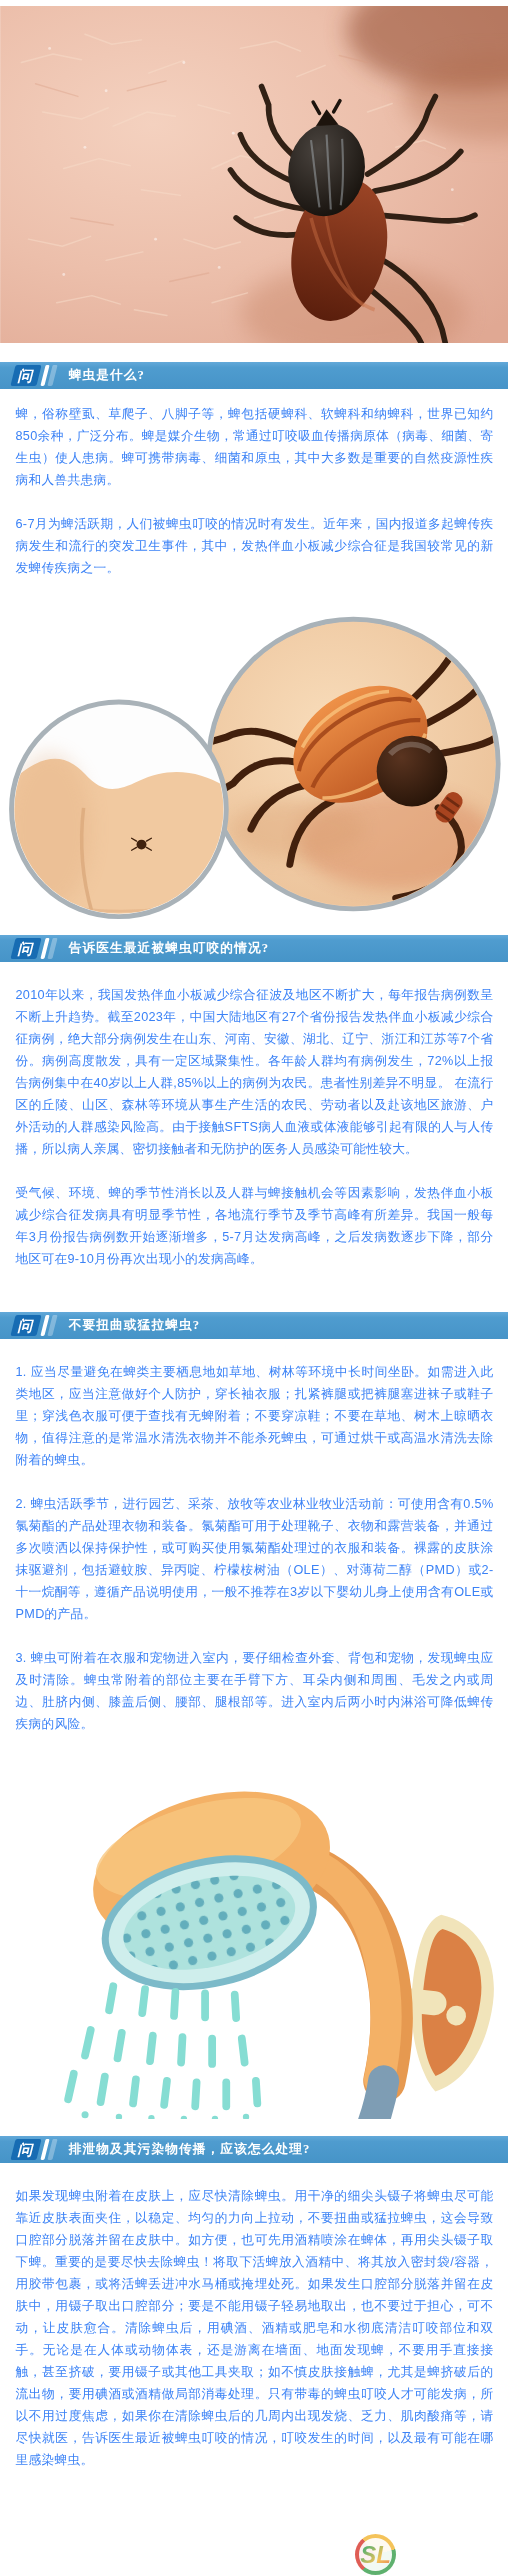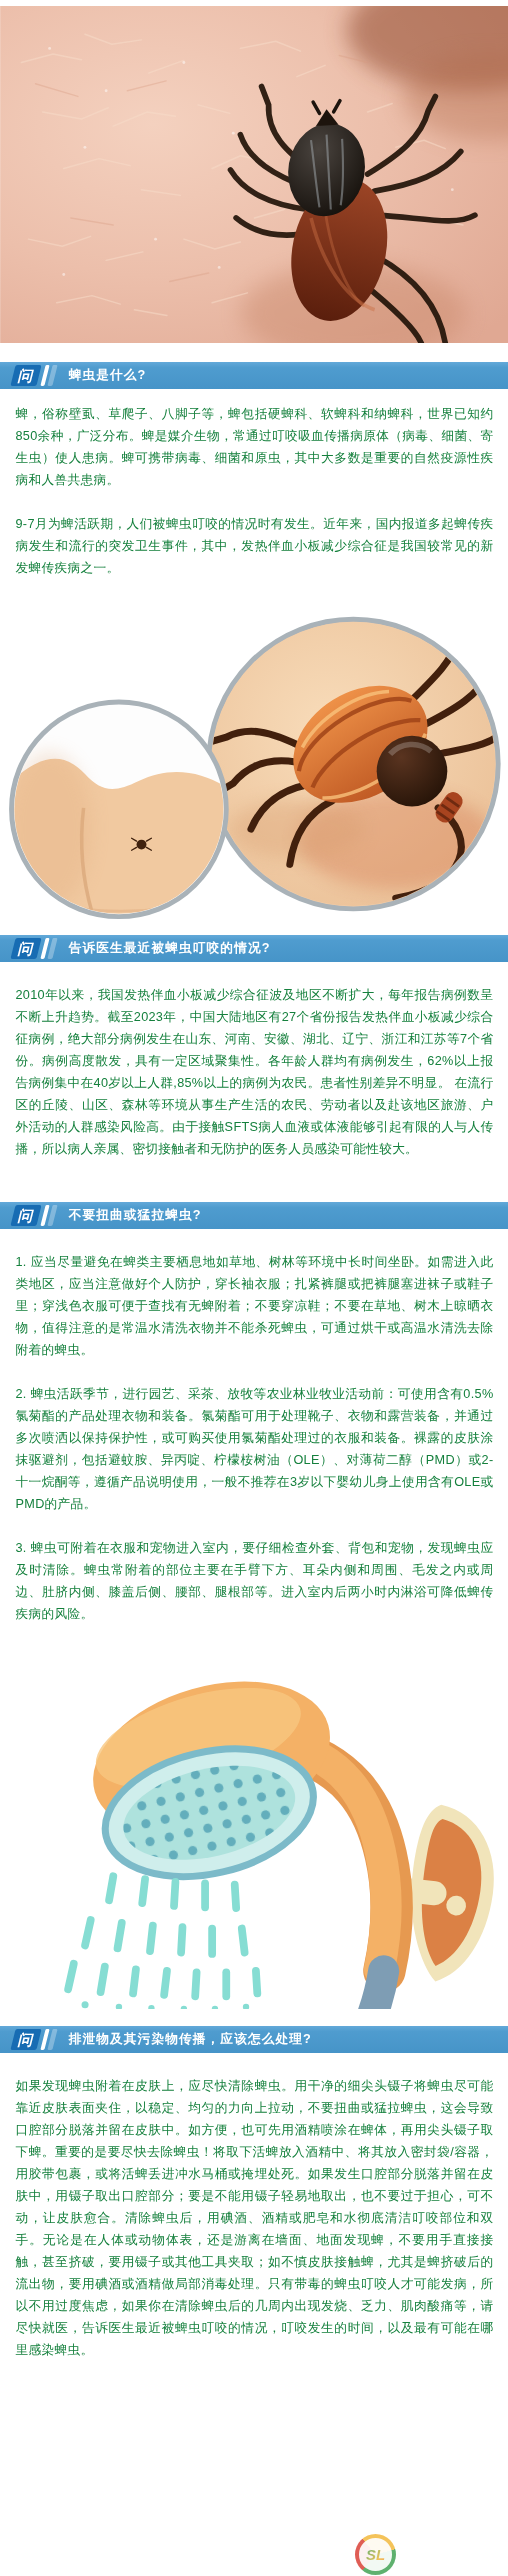--- a/index.html
+++ b/index.html
@@ -16,44 +16,44 @@
     display:flex;align-items:center;position:relative;
   }
   .badge{
     display:inline-block;margin-left:12.7px;width:26px;height:21px;background:#176cb3;
     transform:skewX(-14deg);border-radius:2.1px;color:#fff;font-weight:bold;font-size:15px;
     line-height:21px;text-align:center;position:relative;flex:0 0 auto;
   }
   .badge::after{content:"";position:absolute;right:-7.8px;top:0;width:3.5px;height:21px;background:#ffffff;border-radius:1.4px;}
   .badge::before{content:"";position:absolute;right:-15.5px;top:0;width:4.2px;height:21px;background:rgba(255,255,255,.30);border-radius:1.4px;}
   .hdr h2{
-    margin:0 0 0 30px;color:#ffffff;font-size:12.7px;font-weight:bold;letter-spacing:1.1px;
+    margin:0 0 0 30px;color:#ffffff;font-size:12.7px;font-weight:bold;letter-spacing:1.1px;font-family:Liberation Serif, serif;
   }
   
   p.body-p{
-    margin:22px 15.5px 0 15.5px;font-size:12.7px;line-height:22px;color:#15803d;
+    margin:22px 15.5px 0 15.5px;font-size:12.7px;line-height:22px;color:#3b82f6;
     text-align:justify;letter-spacing:0.3px;
   }
   p.first{margin-top:14px;}
   p.item{margin-top:22px;}
   .mt24{margin-top:17px;}
   .mt44{margin-top:31px;}
   .hdr2{margin-top:0;}
   .hdr1{margin-top:19px;}
   .hdr3{margin-top:42px;}
   .hdr4{margin-top:17.7px;}
   .p6{margin-top:15.5px;}
   .i1{margin-top:15.5px;}
   
   .logo{position:absolute;left:355px;top:2534px;width:41px;height:41px;opacity:.82;}
   .logo-ring{position:absolute;inset:0;border-radius:50%;
     background:conic-gradient(from 220deg,#d93a30 0 100deg,#f2b636 100deg 215deg,#3da150 215deg 360deg);}
   .logo-ring::after{content:"";position:absolute;inset:4.2px;border-radius:50%;background:rgba(255,255,255,.92);}
   .logo-text{position:absolute;inset:0;display:flex;align-items:center;justify-content:center;
-    font-weight:bold;font-style:italic;font-size:15px;z-index:1;
+    font-weight:bold;font-style:italic;font-size:24px;z-index:1;
     background:linear-gradient(135deg,#3da150 30%,#f2b636 60%,#d93a30);
     -webkit-background-clip:text;background-clip:text;color:transparent;}
 </style>
 </head>
 <body>
 
 <div class="page">
 
   <svg class="hero" width="509" height="337" viewBox="0 0 720 477">
     <defs>
@@ -150,21 +150,21 @@
           <path d="M472,150 l9,-16"></path>
       </g>
     </g>
   </svg>
 
   <div class="hdr hdr1">
     <span class="badge">问</span>
     <h2>蜱虫是什么?</h2>
   </div>
   <p class="body-p first">蜱，俗称壁虱、草爬子、八脚子等，蜱包括硬蜱科、软蜱科和纳蜱科，世界已知约850余种，广泛分布。蜱是媒介生物，常通过叮咬吸血传播病原体（病毒、细菌、寄生虫）使人患病。蜱可携带病毒、细菌和原虫，其中大多数是重要的自然疫源性疾病和人兽共患病。</p>
-  <p class="body-p">9-7月为蜱活跃期，人们被蜱虫叮咬的情况时有发生。近年来，国内报道多起蜱传疾病发生和流行的突发卫生事件，其中，发热伴血小板减少综合征是我国较常见的新发蜱传疾病之一。</p>
+  <p class="body-p">6-7月为蜱活跃期，人们被蜱虫叮咬的情况时有发生。近年来，国内报道多起蜱传疾病发生和流行的突发卫生事件，其中，发热伴血小板减少综合征是我国较常见的新发蜱传疾病之一。</p>
 
   <svg class="illus mt24" width="509" height="339" viewBox="0 0 720 480">
     <defs>
       <radialGradient id="skin2" cx="42%" cy="38%" r="80%">
         <stop offset="0" stop-color="#f8dcba"></stop>
           <stop offset="1" stop-color="#e9bd93"></stop>
       </radialGradient>
       <linearGradient id="torange" x1="0" y1="0" x2="0" y2="1">
         <stop offset="0" stop-color="#ee9148"></stop>
           <stop offset="1" stop-color="#c05a24"></stop>
@@ -241,21 +241,22 @@
           </g>
         </g>
       </g>
     </g>
   </svg>
 
   <div class="hdr hdr2">
     <span class="badge">问</span>
     <h2>告诉医生最近被蜱虫叮咬的情况?</h2>
   </div>
-  <p class="body-p">2010年以来，我国发热伴血小板减少综合征波及地区不断扩大，每年报告病例数呈不断上升趋势。截至2023年，中国大陆地区有27个省份报告发热伴血小板减少综合征病例，绝大部分病例发生在山东、河南、安徽、湖北、辽宁、浙江和江苏等7个省份。病例高度散发，具有一定区域聚集性。各年龄人群均有病例发生，62%以上报告病例集中在40岁以上人群,85%以上的病例为农民。患者性别差异不明显。 在流行区的丘陵、山区、森林等环境从事生产生活的农民、劳动者以及赴该地区旅游、户外活动的人群感染风险高。由于接触SFTS病人血液或体液能够引起有限的人与人传播，所以病人亲属、密切接触者和无防护的医务人员感染可能性较大。</p>
+  <p class="body-p">2010年以来，我国发热伴血小板减少综合征波及地区不断扩大，每年报告病例数呈不断上升趋势。截至2023年，中国大陆地区有27个省份报告发热伴血小板减少综合征病例，绝大部分病例发生在山东、河南、安徽、湖北、辽宁、浙江和江苏等7个省份。病例高度散发，具有一定区域聚集性。各年龄人群均有病例发生，72%以上报告病例集中在40岁以上人群,85%以上的病例为农民。患者性别差异不明显。 在流行区的丘陵、山区、森林等环境从事生产生活的农民、劳动者以及赴该地区旅游、户外活动的人群感染风险高。由于接触SFTS病人血液或体液能够引起有限的人与人传播，所以病人亲属、密切接触者和无防护的医务人员感染可能性较大。</p>
+  <p class="body-p">受气候、环境、蜱的季节性消长以及人群与蜱接触机会等因素影响，发热伴血小板减少综合征发病具有明显季节性，各地流行季节及季节高峰有所差异。我国一般每年3月份报告病例数开始逐渐增多，5-7月达发病高峰，之后发病数逐步下降，部分地区可在9-10月份再次出现小的发病高峰。</p>
 
   <div class="hdr hdr3">
     <span class="badge">问</span>
     <h2>不要扭曲或猛拉蜱虫?</h2>
   </div>
   <p class="body-p i1">1. 应当尽量避免在蜱类主要栖息地如草地、树林等环境中长时间坐卧。如需进入此类地区，应当注意做好个人防护，穿长袖衣服；扎紧裤腿或把裤腿塞进袜子或鞋子里；穿浅色衣服可便于查找有无蜱附着；不要穿凉鞋；不要在草地、树木上晾晒衣物，值得注意的是常温水清洗衣物并不能杀死蜱虫，可通过烘干或高温水清洗去除附着的蜱虫。</p>
   <p class="body-p item">2. 蜱虫活跃季节，进行园艺、采茶、放牧等农业林业牧业活动前：可使用含有0.5%氯菊酯的产品处理衣物和装备。氯菊酯可用于处理靴子、衣物和露营装备，并通过多次喷洒以保持保护性，或可购买使用氯菊酯处理过的衣服和装备。裸露的皮肤涂抹驱避剂，包括避蚊胺、异丙啶、柠檬桉树油（OLE）、对薄荷二醇（PMD）或2-十一烷酮等，遵循产品说明使用，一般不推荐在3岁以下婴幼儿身上使用含有OLE或PMD的产品。</p>
   <p class="body-p item">3. 蜱虫可附着在衣服和宠物进入室内，要仔细检查外套、背包和宠物，发现蜱虫应及时清除。蜱虫常附着的部位主要在手臂下方、耳朵内侧和周围、毛发之内或周边、肚脐内侧、膝盖后侧、腰部、腿根部等。进入室内后两小时内淋浴可降低蜱传疾病的风险。</p>
 
   <svg class="illus mt44" width="509" height="353" viewBox="0 0 720 500">

